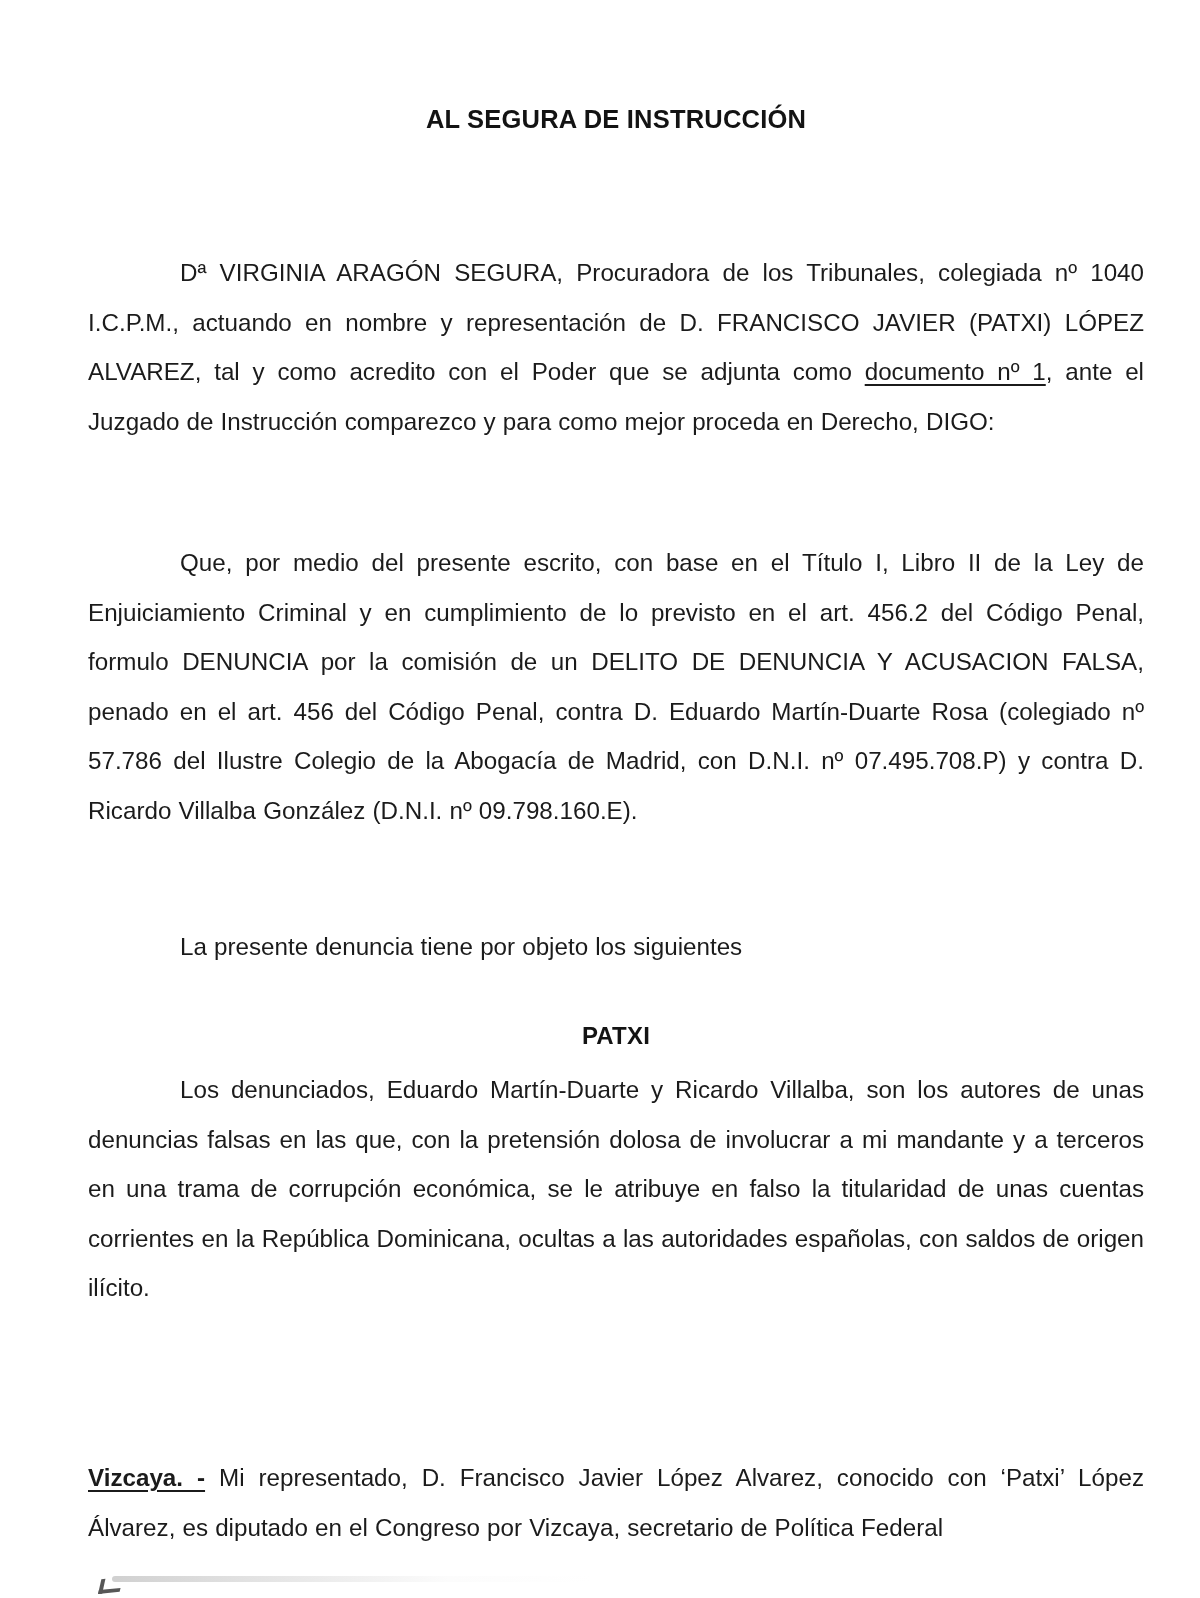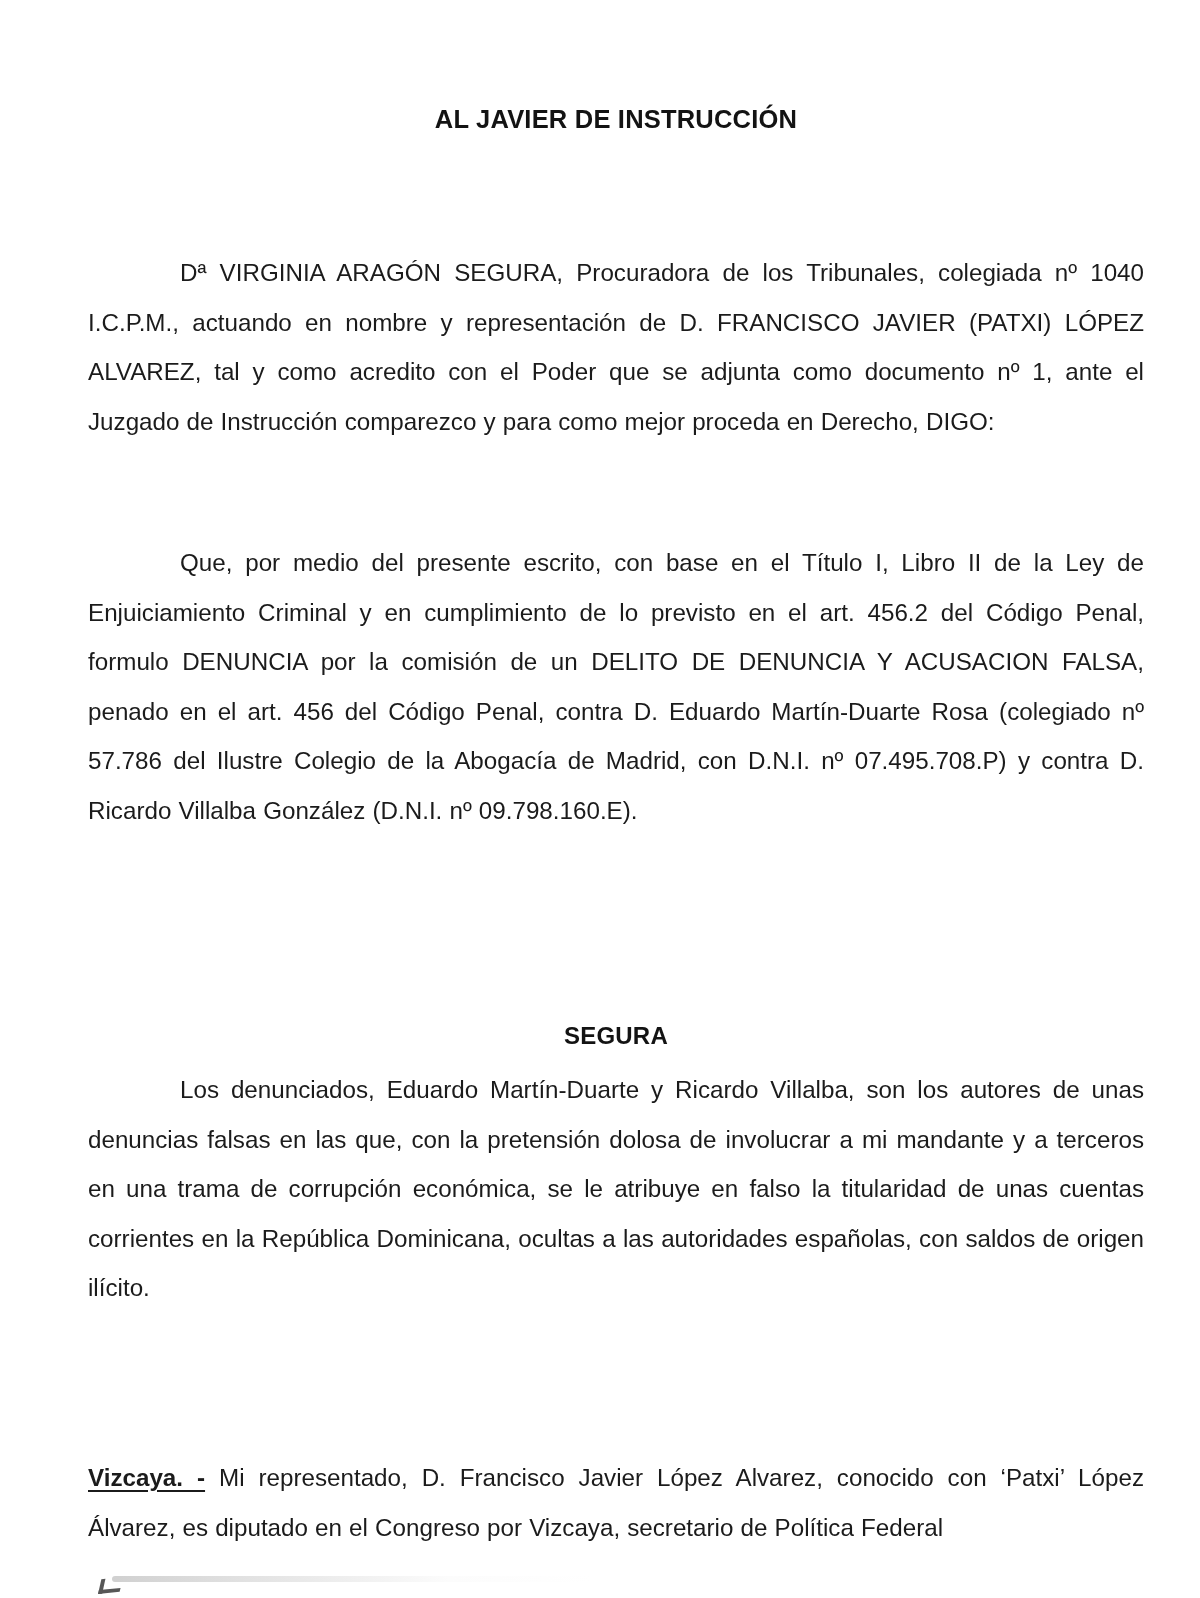--- a/index.html
+++ b/index.html
@@ -54,21 +54,21 @@
     line-height: 49.5px;
     text-indent: 92px;
     color: #1b1b1b;
     word-spacing: 0.4px;
   }
   p.body-par.no-indent {
     text-indent: 0;
   }
 
   .b { font-weight: normal; }
-  .u { text-underline-offset: 4px; }
+  .u { text-decoration: underline; text-underline-offset: 4px; }
   .bu { font-weight: bold; text-decoration: underline; text-underline-offset: 4px; }
 
   
   .scan-artifact {
     position: absolute;
     left: 92px;
     top: 1576px;
     width: 520px;
     height: 22px;
     overflow: hidden;
@@ -93,32 +93,35 @@
     height: 6px;
     background: linear-gradient(90deg, rgba(170,170,170,0.55), rgba(225,225,225,0.10) 70%, rgba(255,255,255,0));
     border-radius: 3px;
   }
 </style>
 </head>
 <body>
 
 <div class="page">
 
-  <div class="col doc-title">AL JAVIER DE INSTRUCCIÓN</div>
+  <div class="col doc-title">AL SEGURA DE INSTRUCCIÓN</div>
 
   <div class="col" style="top: 248px;">
     <p class="body-par"><span>Dª VIRGINIA ARAGÓN SEGURA, Procuradora de los Tribunales, colegiada nº 1040 I.C.P.M., actuando en nombre y representación de D. FRANCISCO JAVIER (PATXI) LÓPEZ ALVAREZ, tal y como acredito con el Poder que se adjunta como </span><span class="u">documento nº 1</span><span>, ante el Juzgado de Instrucción comparezco y para como mejor proceda en Derecho, DIGO:</span></p>
   </div>
 
   <div class="col" style="top: 538px;">
     <p class="body-par"><span>Que, por medio del presente escrito, con base en el Título I, Libro II de la Ley de Enjuiciamiento Criminal y en cumplimiento de lo previsto en el art. 456.2 del Código Penal, formulo DENUNCIA por la comisión de un </span><span class="b">DELITO DE DENUNCIA Y ACUSACION FALSA</span><span>, penado en el art. 456 del Código Penal, contra </span><span class="b">D. Eduardo Martín-Duarte Rosa</span><span> (colegiado nº 57.786 del Ilustre Colegio de la Abogacía de Madrid, con D.N.I. nº 07.495.708.P) y contra </span><span class="b">D. Ricardo Villalba González</span><span> (D.N.I. nº 09.798.160.E).</span></p>
   </div>
 
+  <div class="col" style="top: 922px;">
+    <p class="body-par">La presente denuncia tiene por objeto los siguientes</p>
+  </div>
 
-  <div class="col section-head" style="top: 1022px;">SEGURA</div>
+  <div class="col section-head" style="top: 1022px;">PATXI</div>
 
   <div class="col" style="top: 1065px;">
     <p class="body-par">Los denunciados, Eduardo Martín-Duarte y Ricardo Villalba, son los autores de unas denuncias falsas en las que, con la pretensión dolosa de involucrar a mi mandante y a terceros en una trama de corrupción económica, se le atribuye en falso la titularidad de unas cuentas corrientes en la República Dominicana, ocultas a las autoridades españolas, con saldos de origen ilícito.</p>
   </div>
 
   <div class="col" style="top: 1453px;">
     <p class="body-par no-indent"><span class="bu">Vizcaya. -</span><span> Mi representado, D. Francisco Javier López Alvarez, conocido con ‘Patxi’ López Álvarez, es diputado en el Congreso por Vizcaya, secretario de Política Federal</span></p>
   </div>
 
   <div class="scan-artifact">

